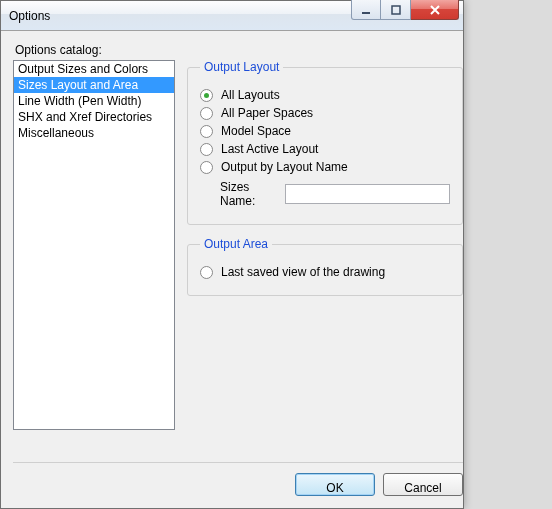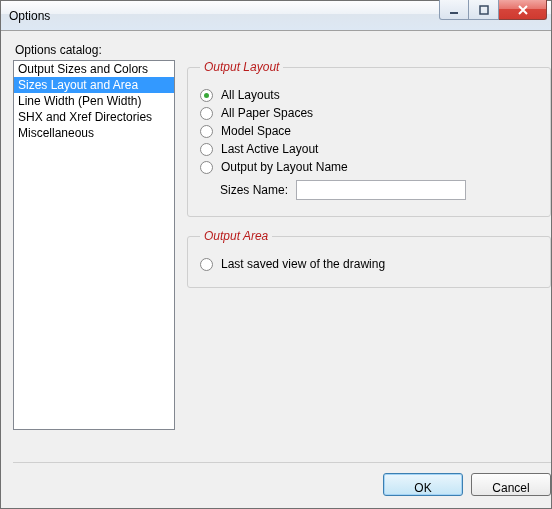--- a/index.html
+++ b/index.html
@@ -1,18 +1,18 @@
 <!DOCTYPE html>
 <html><head>
 <meta charset="utf-8">
 <style>
   * { box-sizing: border-box; font-family: "Segoe UI", Tahoma, sans-serif; font-size: 12px; }
   body { margin: 0; background: #dcdcdc; }
   .window {
-    width: 552px; height: 509px;
+    width: 464px; height: 509px;
     background: #fff;
     border: 1px solid #707070;
     box-shadow: 0 0 8px rgba(0,0,0,0.3);
     display: flex; flex-direction: column;
     position: relative;
   }
   .titlebar {
     height: 30px;
     background: linear-gradient(to bottom, #fdfdfe 0%, #eef2f7 45%, #dde5ee 46%, #dde8f4 100%);
     border-bottom: 1px solid #a0a0a0;
@@ -60,21 +60,21 @@
   }
   .list-item.selected {
     background:#3399ff; color:#fff;
   }
   .right-pane { flex:1; display:flex; flex-direction:column; }
   fieldset.group {
     border:1px solid #cfcfcf; border-radius:3px;
     margin:0 0 12px 0; padding:10px 12px 12px 12px;
     background:transparent;
   }
-  fieldset.group legend { padding:0 4px; color:#b91c1c;font-style:italic; }
+  fieldset.group legend { padding:0 4px; color:#1d4ed8; }
   .radio-row { display:flex; align-items:center; gap:8px; margin:4px 0; color:#000; }
   .radio-row.sub { margin-left:20px; margin-top:6px; }
   .radio { width:13px; height:13px; border:1px solid #888; border-radius:50%; background:#fff; display:inline-flex; align-items:center; justify-content:center; }
   .radio.checked::after { content:""; width:5px; height:5px; border-radius:50%; background:#39a83a; display:block; }
   .textfield {
     width:170px; height:20px; border:1px solid #abadb3; background:#fff; padding:0 4px;
   }
   .divider { height:1px; background:#cfcfcf; margin:4px 0 10px 0; }
   .button-row { display:flex; justify-content:flex-end; gap:8px; }
   .btn {

